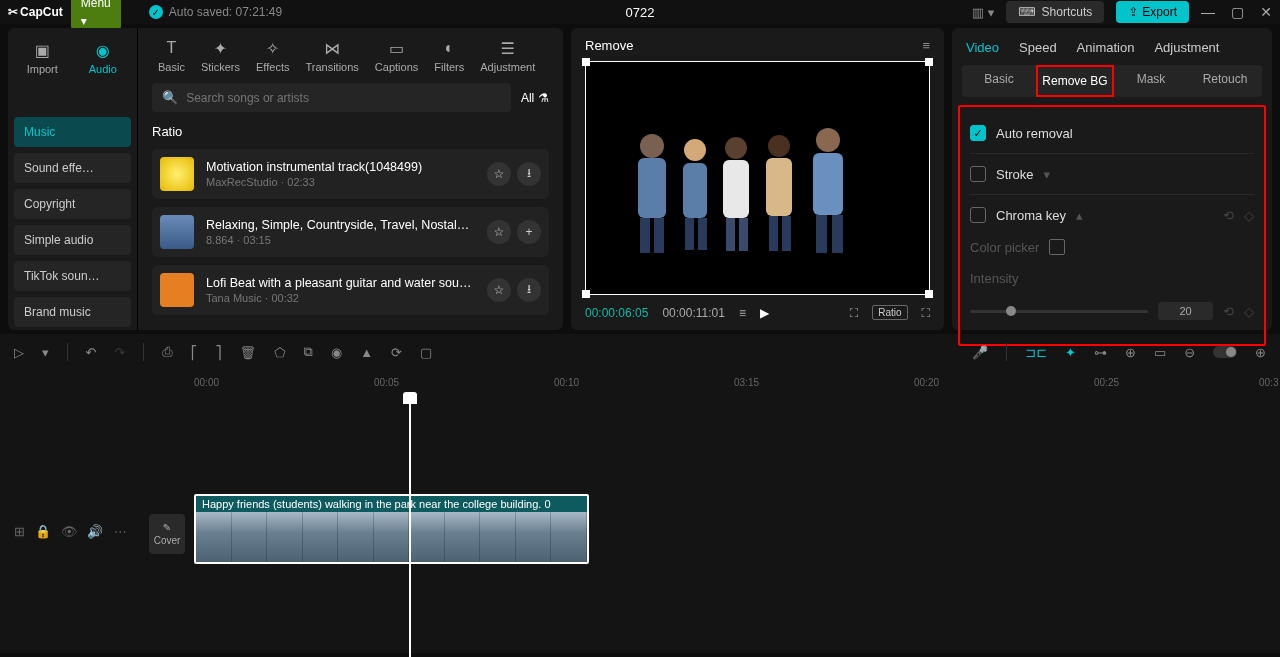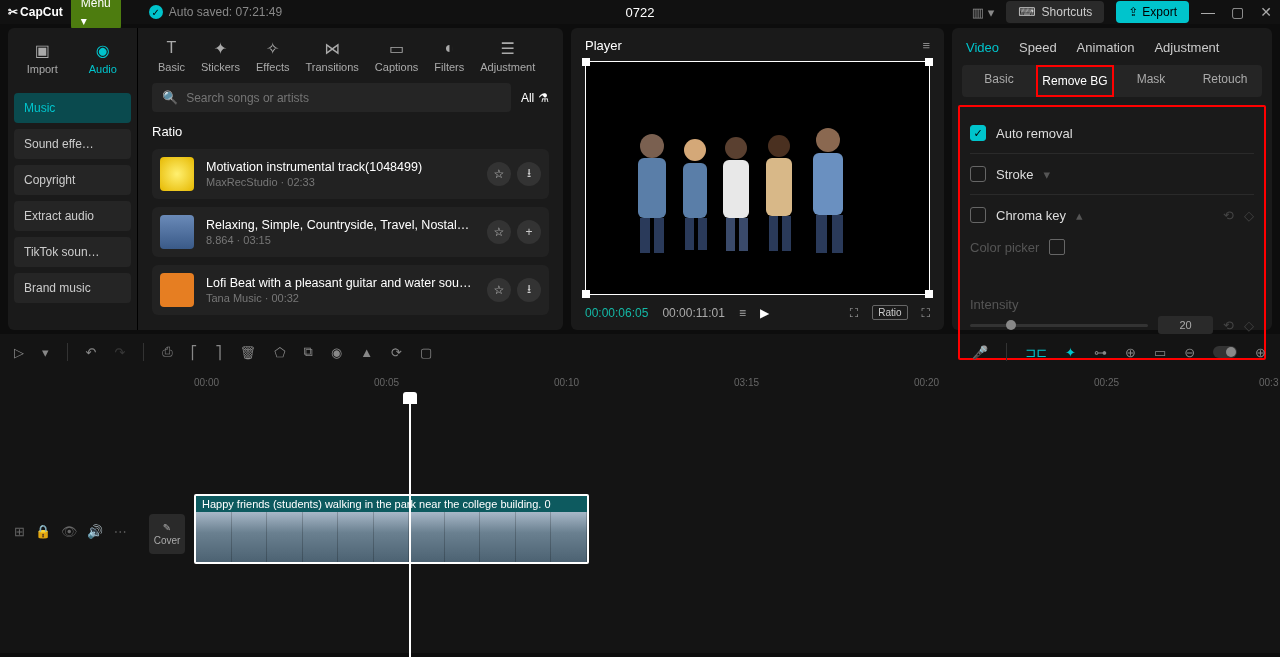--- a/index.html
+++ b/index.html
@@ -18,21 +18,21 @@
 .main-row { display: flex; height: 310px; gap: 8px; padding: 4px 8px; }
 
 .left-panel { width: 555px; background: #1a1a1a; border-radius: 6px; display: flex; }
 .media-tabs { width: 130px; border-right: 1px solid #000; padding: 4px 0; }
 .tab-row { display: flex; padding: 8px 4px 12px; }
 .tab-item { flex: 1; text-align: center; font-size: 11px; color: #aaa; cursor: pointer; }
 .tab-item.active { color: #00c4cc; }
 .tab-icon { height: 20px; display: flex; align-items: center; justify-content: center; font-size: 16px; margin-bottom: 3px; }
 .side-list { padding: 6px; display: flex; flex-direction: column; gap: 6px; }
 .side-item { padding: 8px 10px; border-radius: 4px; font-size: 12px; color: #ccc; background: #252525; cursor: pointer; white-space: nowrap; overflow: hidden; text-overflow: ellipsis; }
-.side-item.active { background: #0a4a4e; color: #00c4cc; }
+.side-item.active { background: #0a4a4e; color: #00c4cc; margin-top: 24px; }
 
 .audio-list { flex: 1; padding: 10px 14px; overflow: hidden; }
 .search-row { display: flex; align-items: center; gap: 10px; margin-bottom: 12px; }
 .search-box { flex: 1; background: #252525; border-radius: 4px; padding: 7px 10px; display: flex; align-items: center; gap: 8px; color: #666; }
 .search-box input { background: transparent; border: none; color: #ccc; outline: none; font-size: 12px; flex: 1; }
 .all-filter { color: #fff; font-size: 12px; display: flex; align-items: center; gap: 4px; }
 .section-title { color: #fff; font-size: 13px; margin-bottom: 10px; }
 .track { display: flex; align-items: center; gap: 12px; padding: 8px; background: #222; border-radius: 6px; margin-bottom: 8px; }
 .track-thumb { width: 34px; height: 34px; border-radius: 4px; flex-shrink: 0; }
 .track-info { flex: 1; min-width: 0; }
@@ -135,21 +135,21 @@
   <div class="left-panel">
     <div class="media-tabs">
       <div class="tab-row" style="flex-wrap:wrap;">
         <div class="tab-item"><div class="tab-icon">▣</div><span>Import</span></div>
         <div class="tab-item active"><div class="tab-icon">◉</div><span>Audio</span></div>
       </div>
       <div class="side-list">
         <div class="side-item active">Music</div>
         <div class="side-item">Sound effe…</div>
         <div class="side-item">Copyright</div>
-        <div class="side-item">Extract audio</div>
+        <div class="side-item">Simple audio</div>
         <div class="side-item">TikTok soun…</div>
         <div class="side-item">Brand music</div>
       </div>
     </div>
     <div class="audio-list">
       <div style="display:flex; gap:4px; margin-bottom:10px;">
         <div class="tab-item" style="flex:0 0 auto; padding:0 6px;"><div class="tab-icon">T</div><span>Basic</span></div>
         <div class="tab-item" style="flex:0 0 auto; padding:0 6px;"><div class="tab-icon">✦</div><span>Stickers</span></div>
         <div class="tab-item" style="flex:0 0 auto; padding:0 6px;"><div class="tab-icon">✧</div><span>Effects</span></div>
         <div class="tab-item" style="flex:0 0 auto; padding:0 6px;"><div class="tab-icon">⋈</div><span>Transitions</span></div>
@@ -211,21 +211,21 @@
           <div class="track-btn">
               <span>⭳</span>
             </div>
         </div>
       </div>
     </div>
   </div>
 
   <div class="player-panel">
     <div class="player-header">
-      <span>Player</span>
+      <span>Remove</span>
       <span style="color:#888;">≡</span>
     </div>
     <div class="player-canvas">
       <span class="corner-tr"></span>
         <span class="corner-bl"></span>
       <svg class="people-svg" viewBox="0 0 280 160">
 
         <g fill="#5a7ea8">
             <rect x="20" y="60" width="28" height="60" rx="6"></rect>
             <circle cx="34" cy="48" r="12" fill="#7a6050"></circle>
@@ -300,21 +300,21 @@
         <span>Chroma key</span>
         <span style="color:#555;">▴</span>
         <span style="flex:1"></span>
         <span style="color:#444;">⟲</span>
         <span style="color:#444;">◇</span>
       </div>
       <div class="prop-row disabled">
         <span>Color picker</span>
         <span class="checkbox" style="border-radius:2px;"></span>
       </div>
-      <div class="prop-row disabled" style="flex-direction:column; align-items:stretch; gap:4px;margin-top:26px;">
+      <div class="prop-row disabled" style="flex-direction:column; align-items:stretch; gap:16px;">
         <span>Intensity</span>
         <div class="slider-row">
           <div class="slider-track">
               <div class="slider-thumb"></div>
             </div>
           <div class="num-input">20</div>
           <span style="color:#444;">⟲</span>
           <span style="color:#444;">◇</span>
         </div>
       </div>

